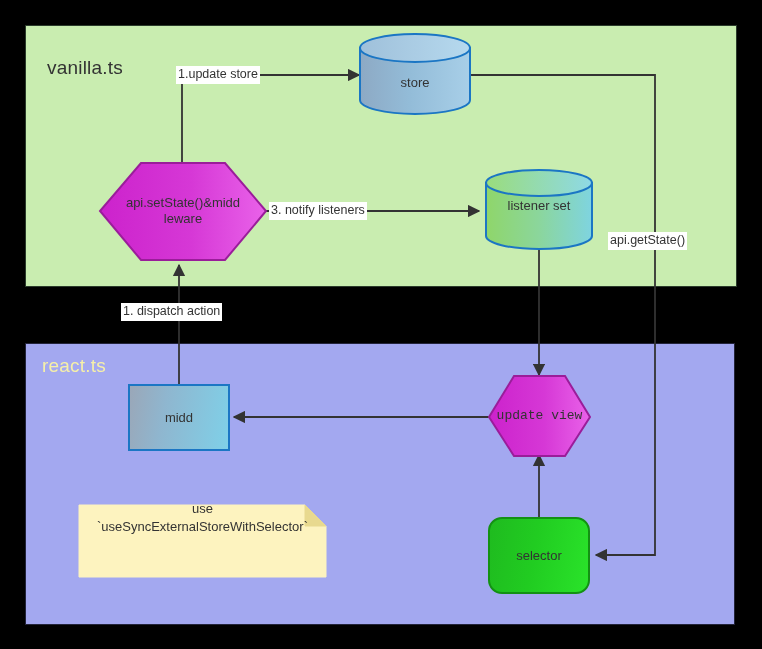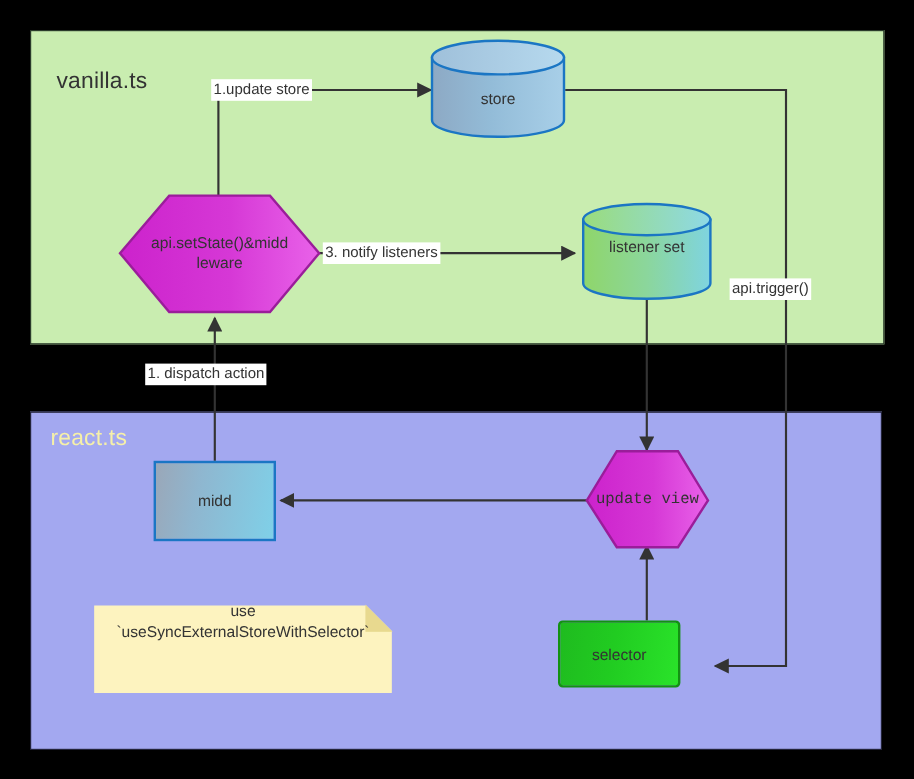--- a/index.html
+++ b/index.html
@@ -108,26 +108,26 @@
   }
   #node-view {
     left: 128px;
     top: 384px;
     width: 102px;
     height: 67px;
     border: 2px solid #1b76c4;
     background: linear-gradient(100deg, #9aa7b8 0%, #8fb6cf 35%, #7fd0e8 100%);
   }
   #node-selector {
-    left: 465px;
+    left: 488px;
     top: 517px;
     width: 102px;
-    height: 56px;
+    height: 77px;
     border: 2px solid #139113;
-    border-radius: 4px;
+    border-radius: 14px;
     background: linear-gradient(100deg, #1fbb1f 0%, #21cc21 45%, #2ae32a 100%);
   }
 
   
   #node-note {
     position: absolute;
     left: 79px;
     top: 478px;
     width: 247px;
     height: 72px;
@@ -266,15 +266,15 @@
 `useSyncExternalStoreWithSelector`</div>
   </div>
 
   <div class="edge-label" style="left:176px; top:66px;">1.update store</div>
 
   <div class="edge-label" style="left:269px; top:202px;">3. notify listeners</div>
 
   <div class="edge-label" style="left:121px; top:303px;">1. dispatch action</div>
 
 
-  <div class="edge-label" style="left:608px; top:232px;">api.trigger()</div>
+  <div class="edge-label" style="left:608px; top:232px;">api.getState()</div>
 
 </div>
 
 </body></html>

